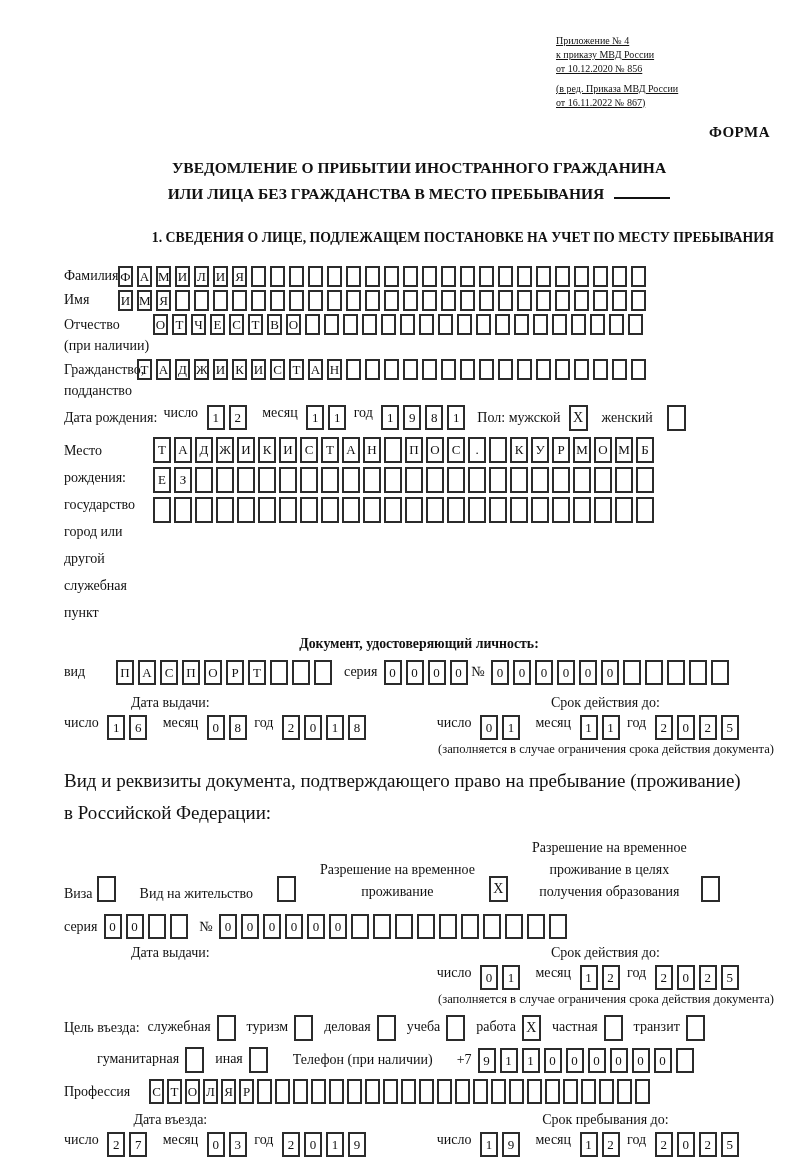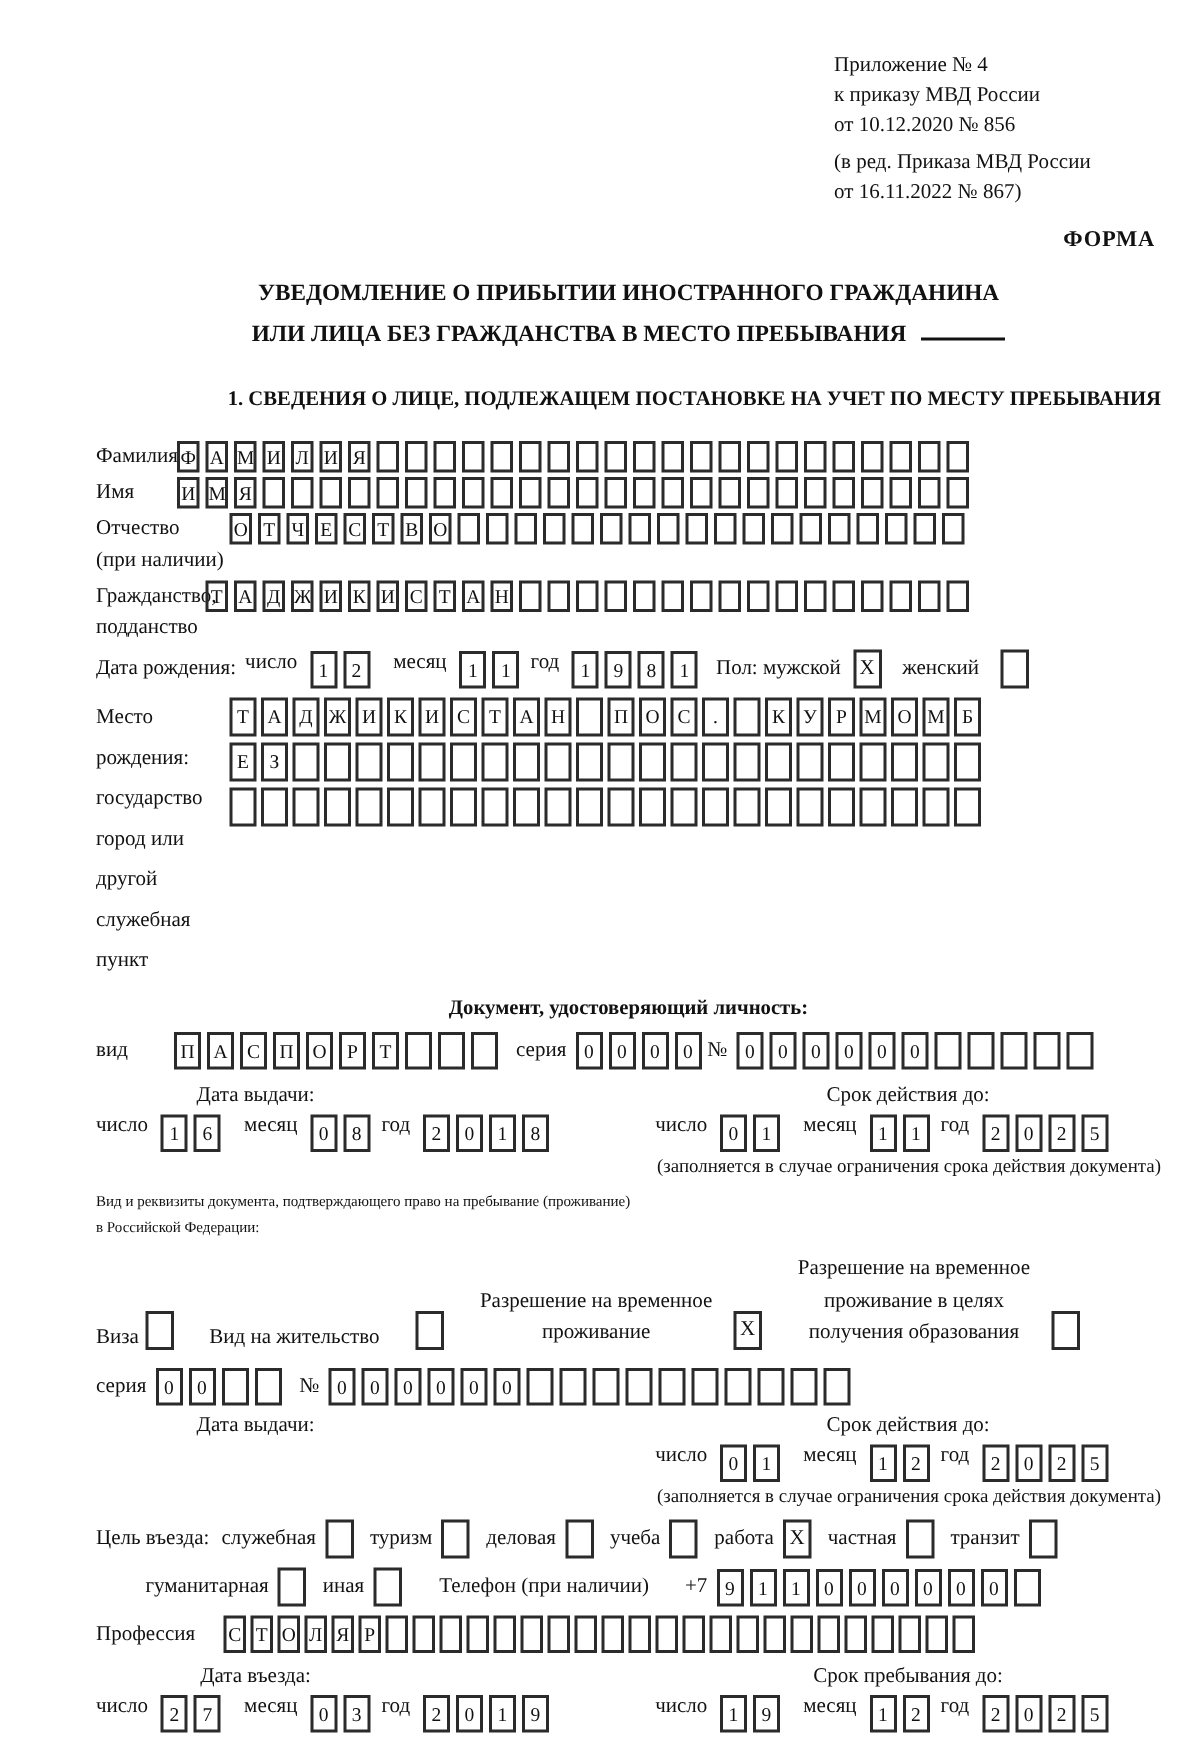--- a/index.html
+++ b/index.html
@@ -2,21 +2,21 @@
 <html><head>
 <meta charset="utf-8">
 <style>
   *{box-sizing:border-box;}
   html,body{margin:0;padding:0;background:#ffffff;}
   body{width:800px;height:1163px;overflow:hidden;
        font-family:"Liberation Serif","DejaVu Serif",serif;color:#111;font-size:14px;}
   .page{width:800px;height:1163px;padding:34px 26px 0 64px;position:relative;}
 
   
-  .corner{margin-left:auto;width:218px;font-size:14px;line-height:1.42;}
+  .corner{margin-left:auto;width:218px;font-size:10px;line-height:1.42;text-decoration:underline;}
   .corner .grp2{margin-top:5px;}
   .forma{text-align:right;font-weight:bold;font-size:15px;margin-top:14px;padding-right:4px;letter-spacing:.5px;}
 
   .title{text-align:center;font-weight:bold;font-size:15.5px;line-height:1.7;margin-top:14px;}
   .blankline{display:inline-block;width:56px;height:13px;border-bottom:2px solid #111;margin-left:10px;}
   .section1{text-align:right;font-weight:bold;font-size:13.8px;margin-top:22px;margin-bottom:20px;}
 
   
   .cells{white-space:nowrap;display:inline-block;vertical-align:top;}
   .cell{display:inline-block;border:2px solid #2b2b2b;text-align:center;vertical-align:middle;
@@ -37,21 +37,21 @@
 
   .dategrp{white-space:nowrap;}
   .dategrp .dl{margin-right:5px;}
   .twocol{display:flex;margin-top:10px;}
   .twocol .colL{flex:0 0 52.5%;}
   .twocol .colR{flex:1 1 auto;}
   .colhead{text-align:center;font-size:14px;margin-bottom:4px;}
   .note{font-size:12.6px;text-align:right;margin-top:2px;}
 
   .docheader{text-align:center;font-weight:bold;font-size:13.8px;margin:10px 0 8px 0;}
-  .plain{font-size:10px;line-height:1.7;}
+  .plain{font-size:19px;line-height:1.7;}
 
   .optblock{display:inline-block;text-align:center;line-height:1.55;vertical-align:top;}
   .visarow{display:flex;align-items:flex-end;margin-top:8px;margin-bottom:12px;}
   .purpose .opt{margin-right:11px;white-space:nowrap;}
   .purpose .opt .cb{margin-left:6px;}
 </style>
 </head>
 <body>
 
 <div class="page">

